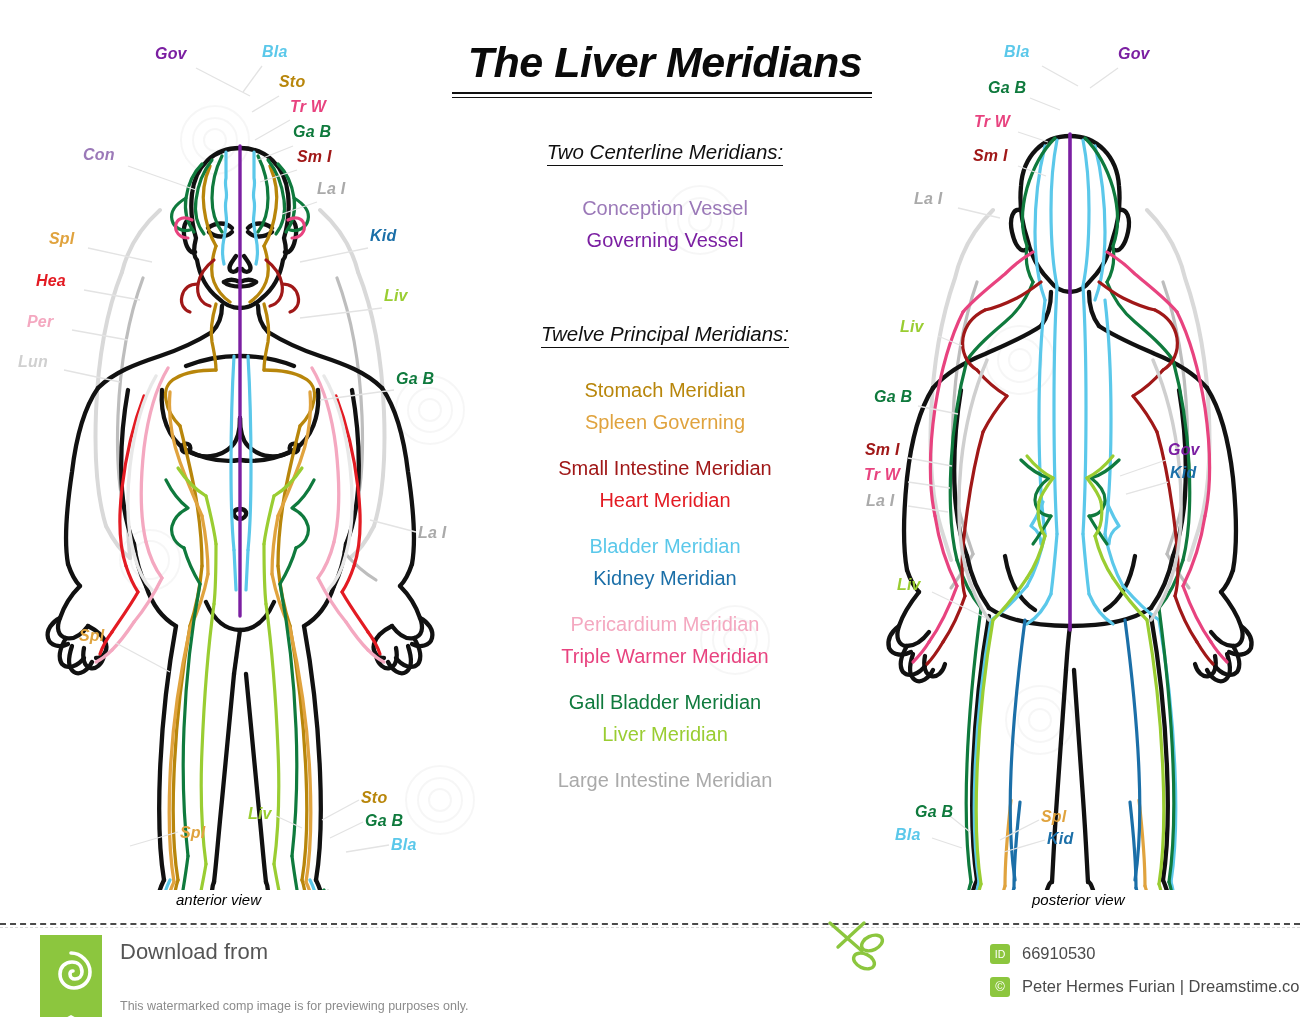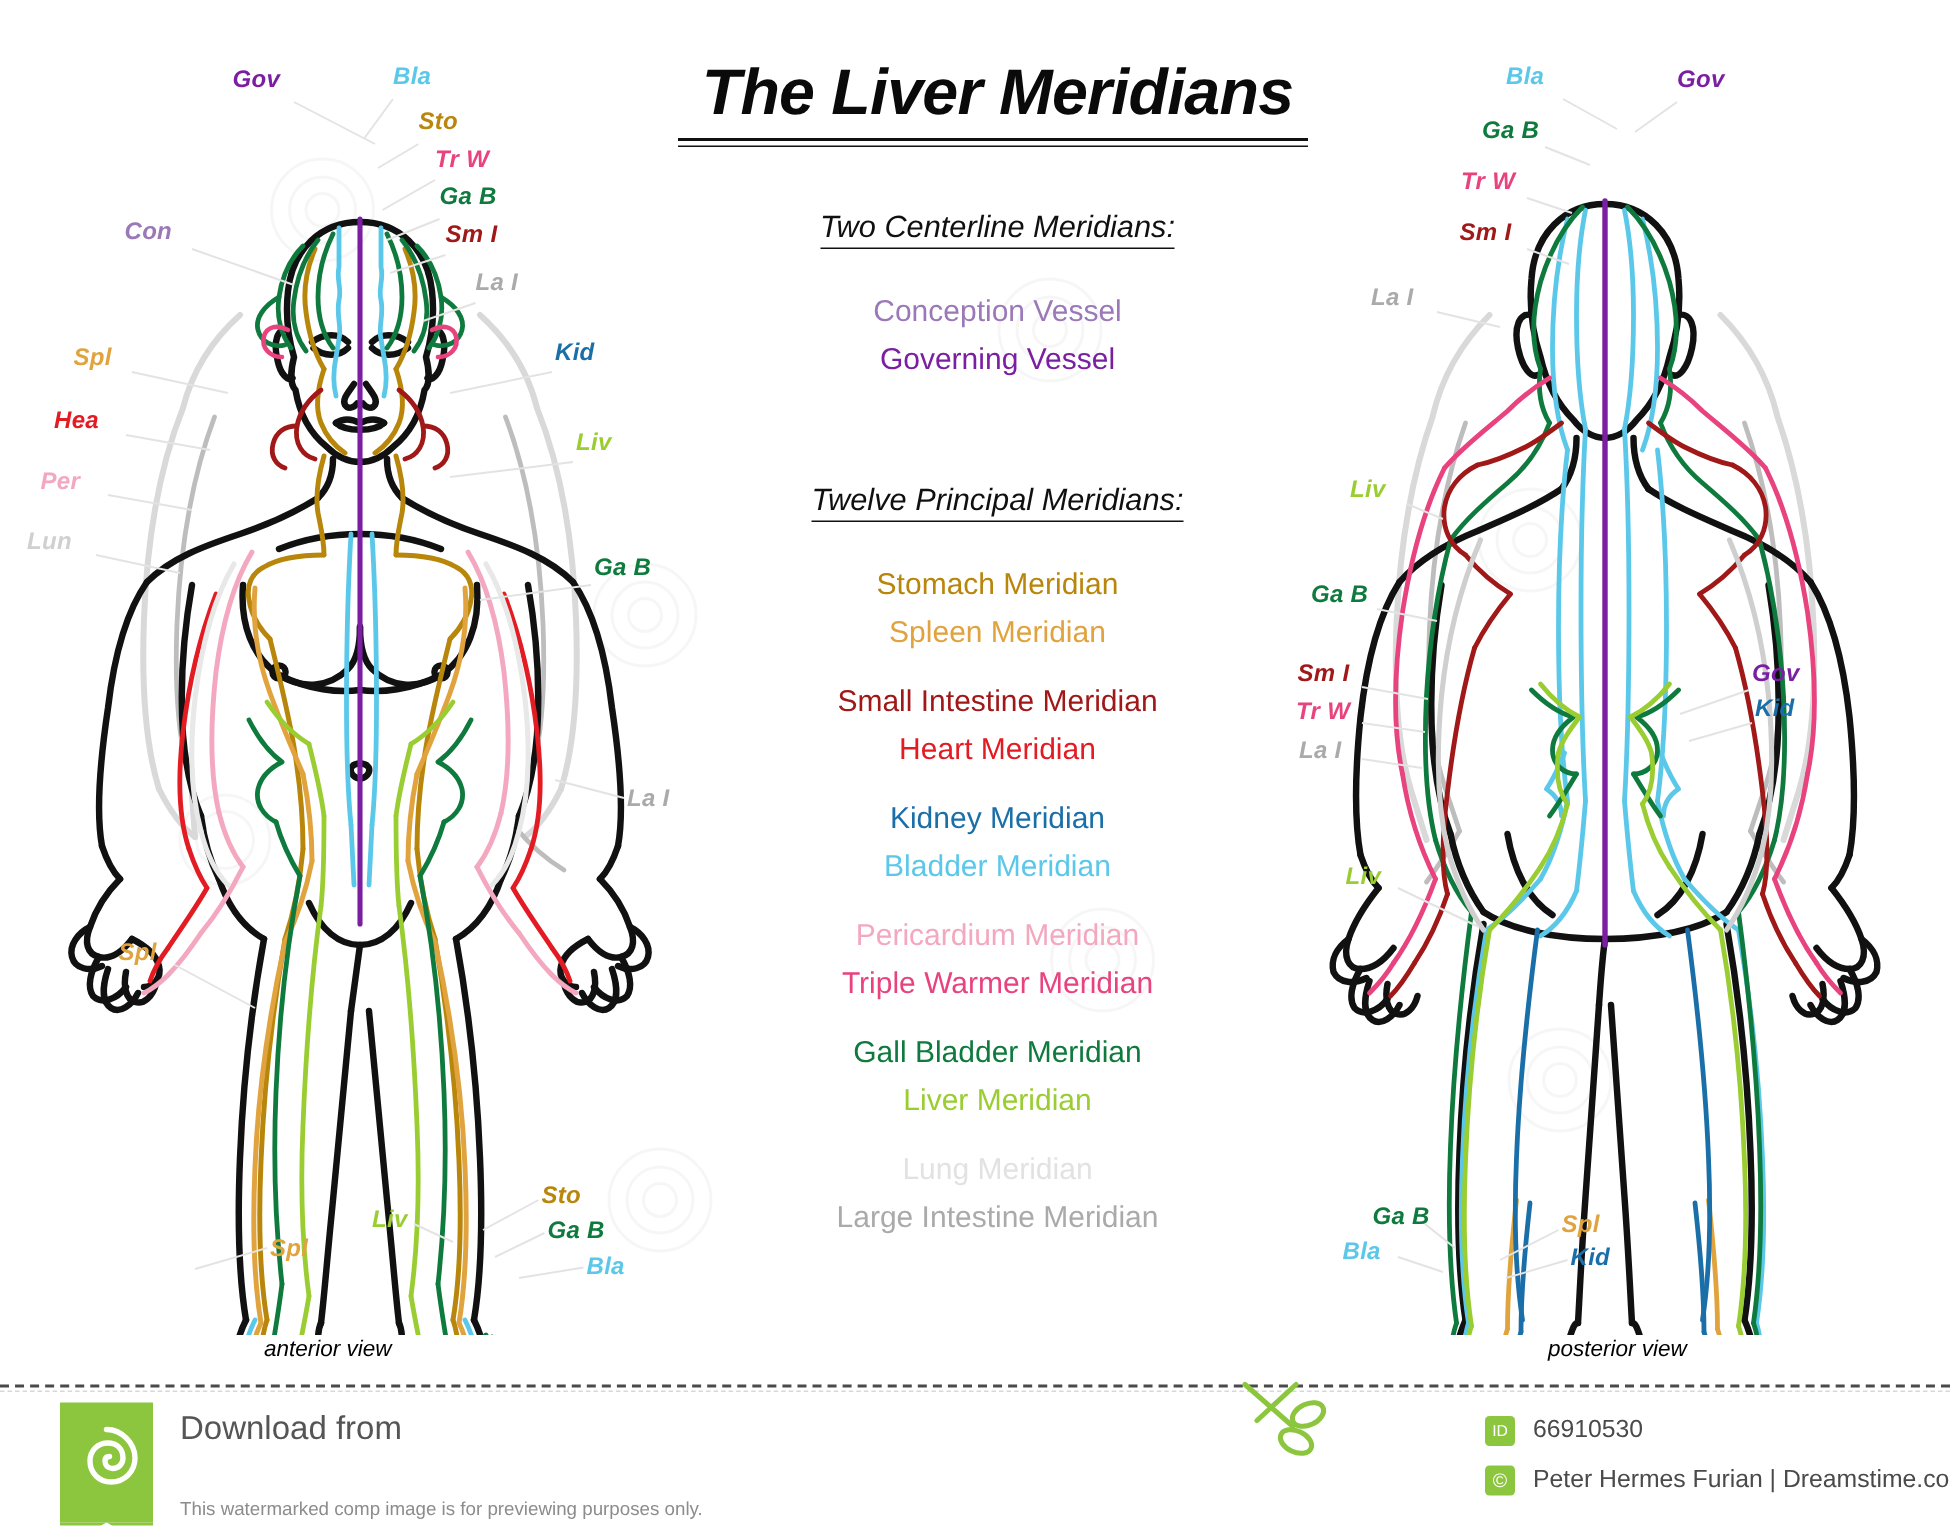--- a/index.html
+++ b/index.html
@@ -142,35 +142,34 @@
 
     <div class="sp-lg"></div>
     <div class="sp-sm"></div>
 
     <div class="lg-head-wrap">
       <div class="lg-head">Twelve Principal Meridians:</div>
     </div>
     <div class="sp-md"></div>
 
     <div class="lg-item" style="color:#b8860b">Stomach Meridian</div>
-    <div class="lg-item" style="color:#e0a33e">Spleen Meridian</div>
+    <div class="lg-item" style="color:#e0a33e">Spleen Governing</div>
     <div class="sp-sm"></div>
     <div class="lg-item" style="color:#a01818">Small Intestine Meridian</div>
     <div class="lg-item" style="color:#e31b23">Heart Meridian</div>
     <div class="sp-sm"></div>
+    <div class="lg-item" style="color:#5bc8ea">Bladder Meridian</div>
     <div class="lg-item" style="color:#1b6fa8">Kidney Meridian</div>
-    <div class="lg-item" style="color:#5bc8ea">Bladder Meridian</div>
     <div class="sp-sm"></div>
     <div class="lg-item" style="color:#f4a8c0">Pericardium Meridian</div>
     <div class="lg-item" style="color:#e8437f">Triple Warmer Meridian</div>
     <div class="sp-sm"></div>
     <div class="lg-item" style="color:#0f7a3d">Gall Bladder Meridian</div>
     <div class="lg-item" style="color:#9acd32">Liver Meridian</div>
     <div class="sp-sm"></div>
-    <div class="lg-item" style="color:#e2e2e2">Lung Meridian</div>
     <div class="lg-item" style="color:#aaaaaa">Large Intestine Meridian</div>
   </div>
 
   <svg id="fig-ant" style="position:absolute;left:10px;top:60px;" width="460" height="830" viewBox="0 0 460 830">
     <g fill="none" stroke-linecap="round" stroke-linejoin="round">
 
       <g stroke="#d9d9d9" stroke-width="4">
         <path d="M150 150 C130 168 118 188 112 212"></path>
         <path d="M112 212 C96 252 88 300 86 352 C84 404 88 440 96 466"></path>
         <path d="M96 466 C104 482 112 492 120 498"></path>

